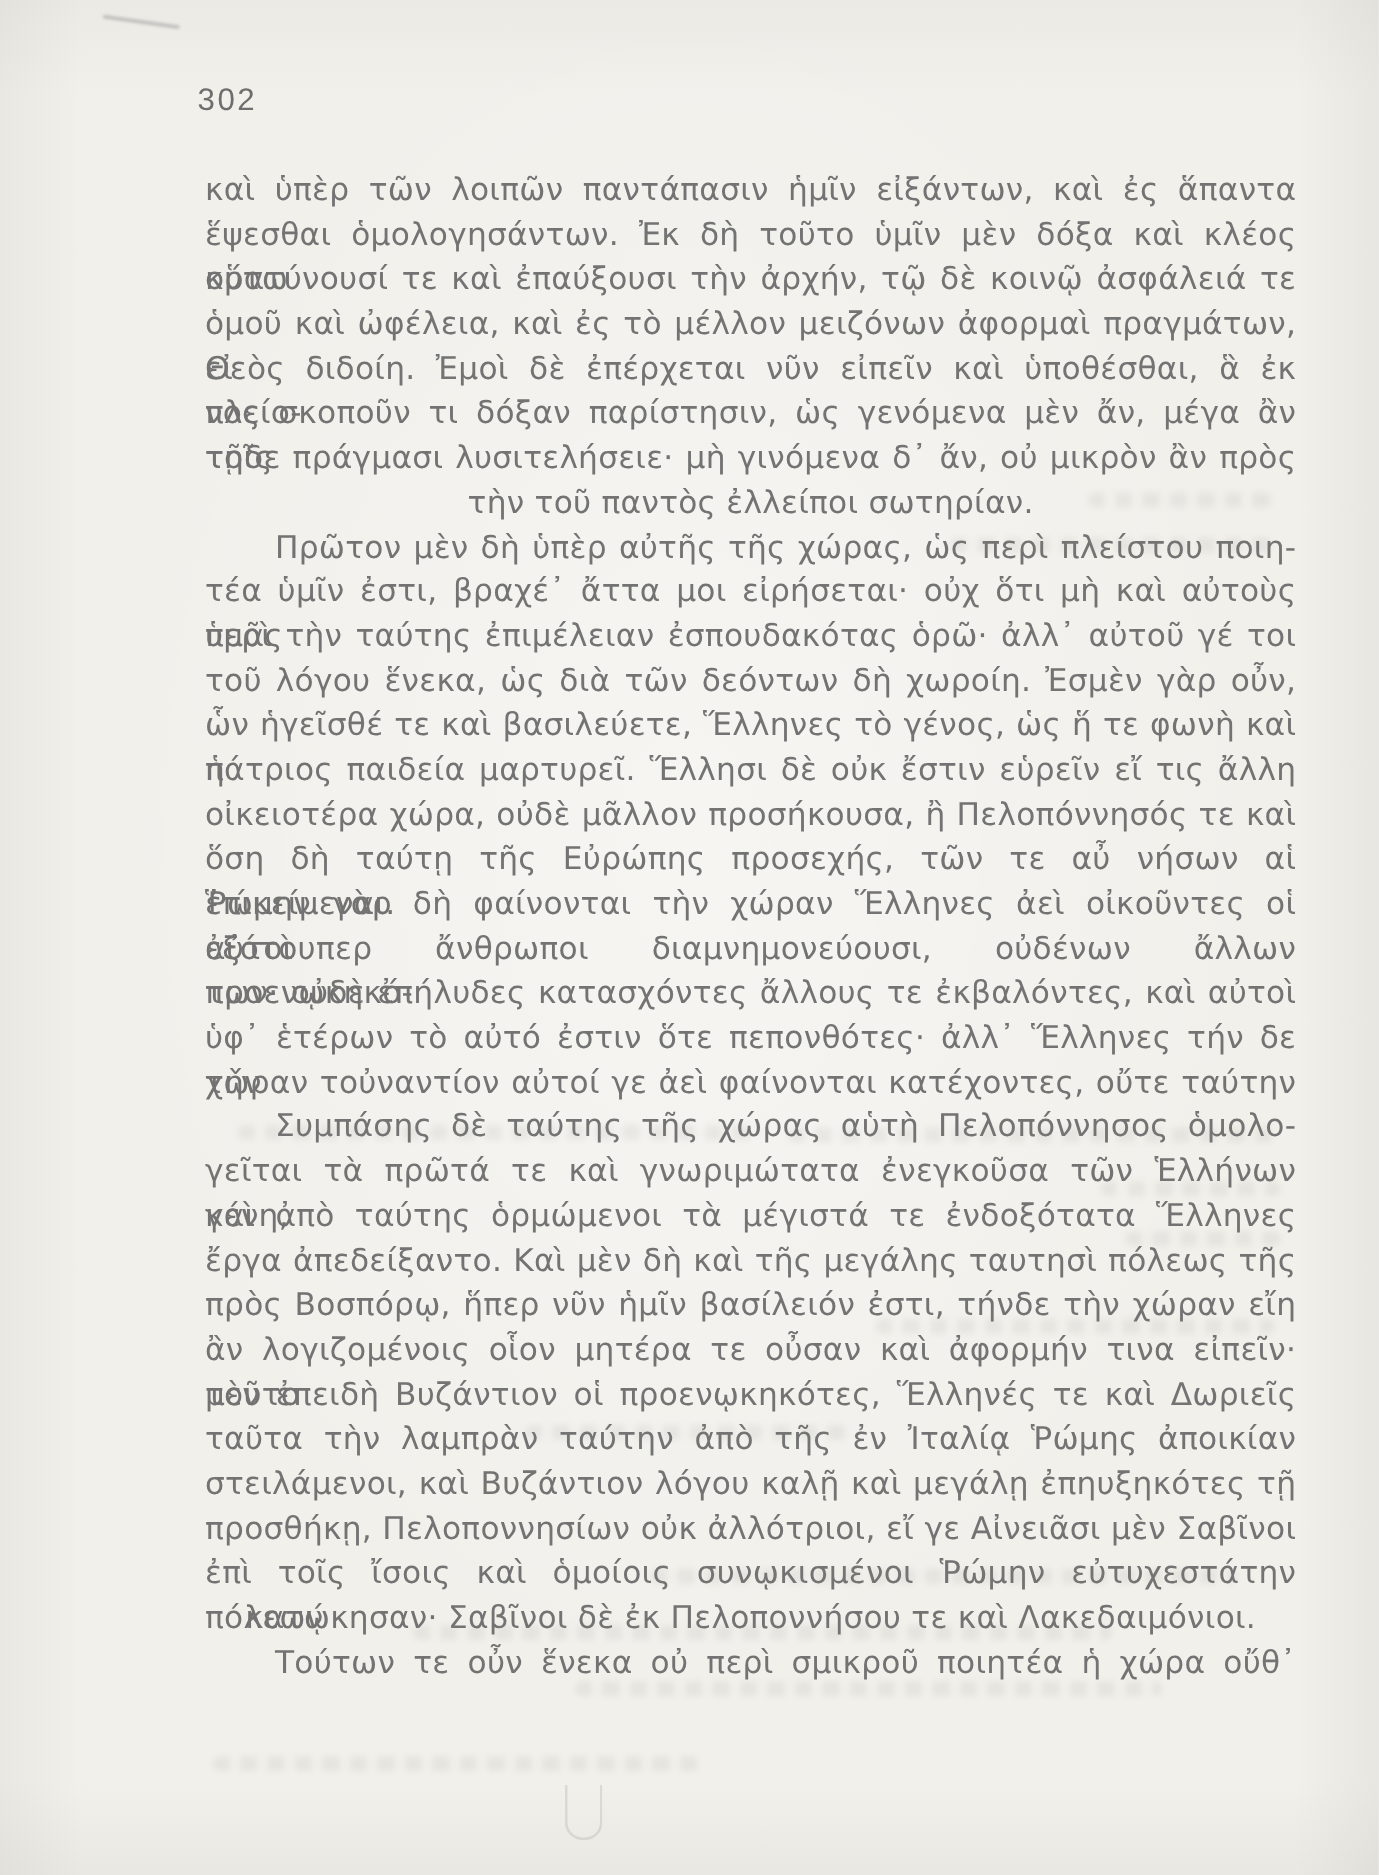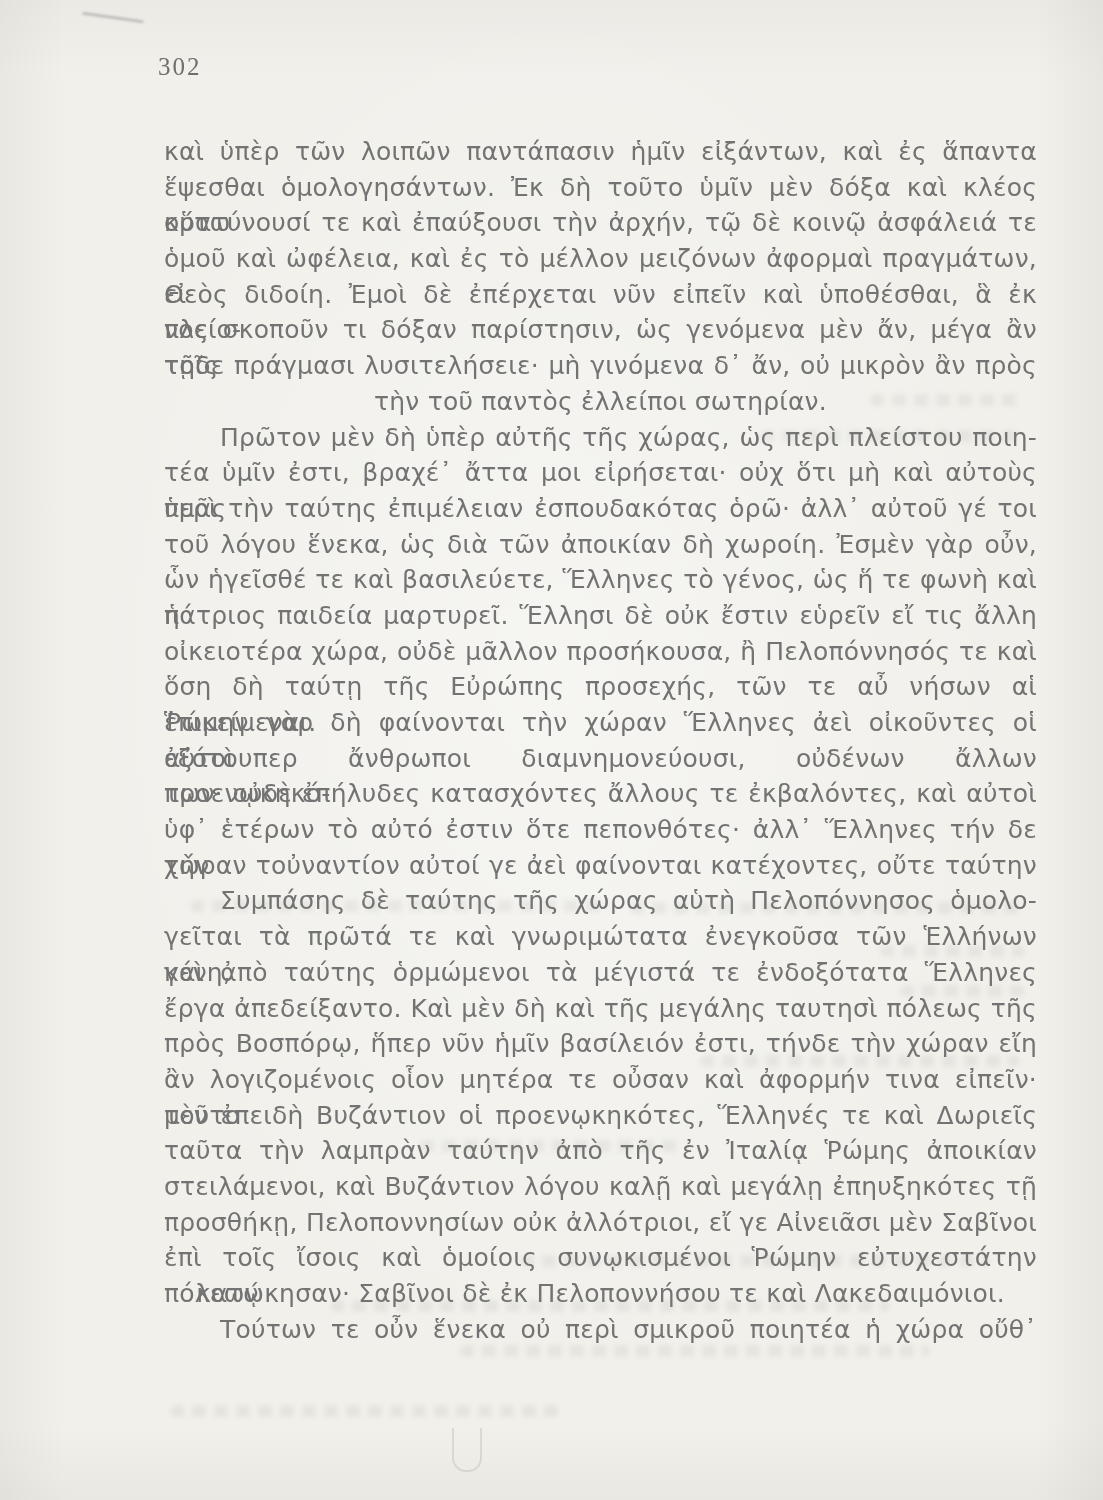--- a/index.html
+++ b/index.html
@@ -22,22 +22,22 @@
     inset: 0;
     background:
       radial-gradient(ellipse at 50% 45%, rgba(255,255,255,0.35) 0%, rgba(255,255,255,0) 60%),
       linear-gradient(90deg, rgba(160,158,150,0.10) 0%, rgba(160,158,150,0) 6%, rgba(160,158,150,0) 94%, rgba(160,158,150,0.12) 100%),
       linear-gradient(180deg, rgba(160,158,150,0.08) 0%, rgba(160,158,150,0) 5%, rgba(160,158,150,0) 95%, rgba(160,158,150,0.10) 100%);
     pointer-events: none;
   }
   .page-number {
     position: absolute;
     left: 158px;
-    top: 53px;
-    font-family: Liberation Serif, serif;
+    top: 66px;
+    font-family: Liberation Sans, sans-serif;
     font-size: 25px;
     letter-spacing: 2px;
     color: #6e6e6e;
     text-align: right;
   }
   .text-block {
     position: absolute;
     left: 164px;
     top: 134px;
     width: 873px;
@@ -99,21 +99,21 @@
         <div class="line just">ὁμοῦ καὶ ὠφέλεια, καὶ ἐς τὸ μέλλον μειζόνων ἀφορμαὶ πραγμάτων, εἰ</div>
         <div class="line just">Θεὸς διδοίη. Ἐμοὶ δὲ ἐπέρχεται νῦν εἰπεῖν καὶ ὑποθέσθαι, ἃ ἐκ πλείο-</div>
         <div class="line just">νος σκοποῦν τι δόξαν παρίστησιν, ὡς γενόμενα μὲν ἄν, μέγα ἂν  τοῖς</div>
         <div class="line just">τῇδε πράγμασι λυσιτελήσειε· μὴ γινόμενα δ᾽ ἄν, οὐ μικρὸν ἂν πρὸς</div>
         <div class="line">τὴν τοῦ παντὸς ἐλλείποι σωτηρίαν.</div>
       </div>
       <div class="paragraph">
         <div class="line just indent">Πρῶτον μὲν δὴ ὑπὲρ αὐτῆς τῆς χώρας, ὡς περὶ πλείστου ποιη-</div>
         <div class="line just">τέα ὑμῖν ἐστι, βραχέ᾽ ἄττα μοι εἰρήσεται· οὐχ ὅτι μὴ καὶ αὐτοὺς ὑμᾶς</div>
         <div class="line just">περὶ τὴν ταύτης ἐπιμέλειαν ἐσπουδακότας ὁρῶ· ἀλλ᾽ αὐτοῦ  γέ τοι</div>
-        <div class="line just">τοῦ λόγου ἕνεκα, ὡς διὰ τῶν ἀποικίαν δὴ χωροίη. Ἐσμὲν γὰρ οὖν,</div>
+        <div class="line just">τοῦ λόγου ἕνεκα, ὡς διὰ τῶν δεόντων δὴ χωροίη. Ἐσμὲν γὰρ οὖν,</div>
         <div class="line just">ὧν ἡγεῖσθέ τε καὶ βασιλεύετε, Ἕλληνες τὸ γένος, ὡς ἥ τε φωνὴ καὶ ἡ</div>
         <div class="line just">πάτριος παιδεία μαρτυρεῖ. Ἕλλησι δὲ οὐκ ἔστιν εὑρεῖν εἴ τις  ἄλλη</div>
         <div class="line just">οἰκειοτέρα χώρα, οὐδὲ μᾶλλον προσήκουσα, ἢ Πελοπόννησός τε  καὶ</div>
         <div class="line just">ὅση δὴ ταύτῃ τῆς Εὐρώπης προσεχής, τῶν τε αὖ νήσων αἱ  ἐπικείμεναι.</div>
         <div class="line just">Ῥώμην γὰρ δὴ φαίνονται τὴν χώραν Ἕλληνες ἀεὶ οἰκοῦντες οἱ αὐτοὶ</div>
         <div class="line just">ἐξότουπερ ἄνθρωποι διαμνημονεύουσι, οὐδένων ἄλλων προενῳκηκό-</div>
         <div class="line just">των· οὐδὲ ἐπήλυδες κατασχόντες ἄλλους τε ἐκβαλόντες, καὶ αὐτοὶ</div>
         <div class="line just">ὑφ᾽ ἑτέρων τὸ αὐτό ἐστιν ὅτε πεπονθότες· ἀλλ᾽ Ἕλληνες τήν δε τὴν</div>
         <div class="line just">χώραν τοὐναντίον αὐτοί γε ἀεὶ φαίνονται κατέχοντες, οὔτε  ταύτην</div>
       </div>

